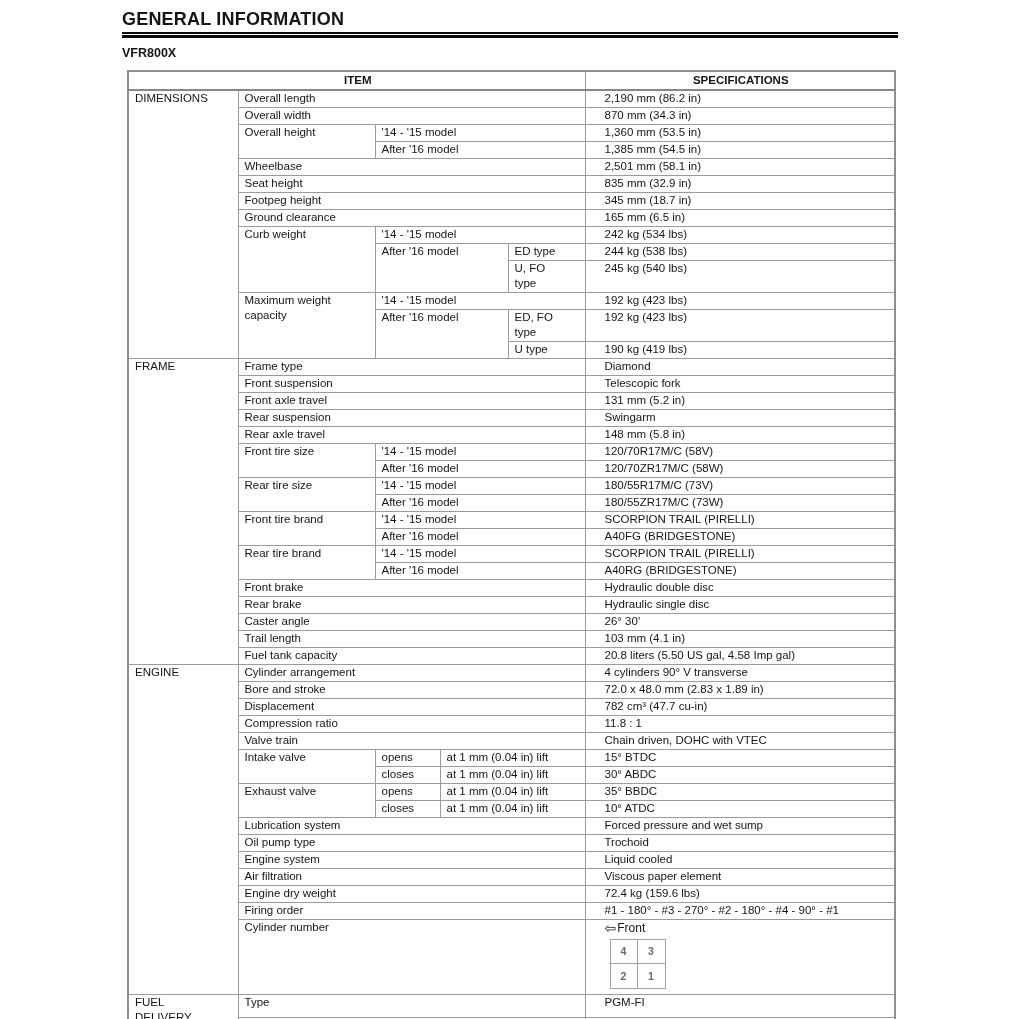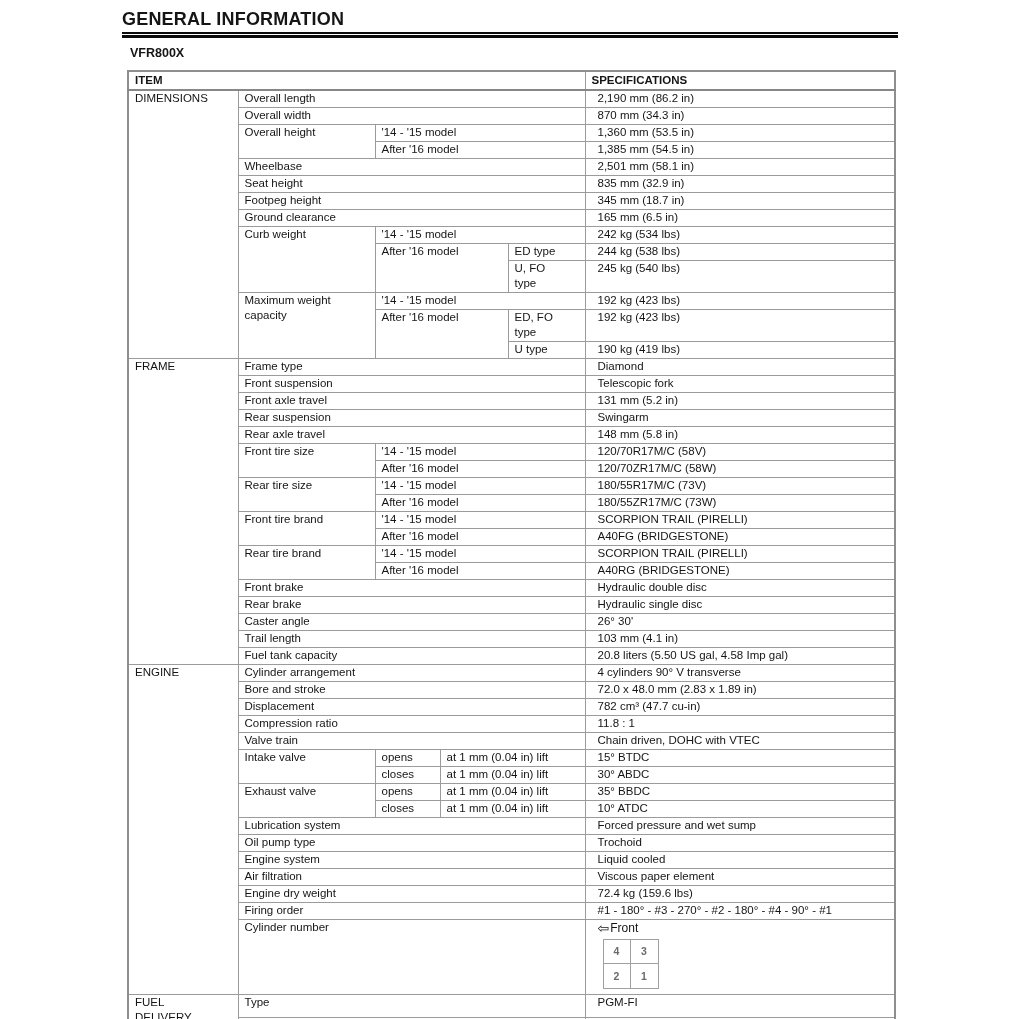--- a/index.html
+++ b/index.html
@@ -6,32 +6,32 @@
   .page{
     position:relative;width:1019px;height:1019px;background:#fff;
     font-family:"Liberation Sans",sans-serif;color:#151515;overflow:hidden;
   }
   .content{position:absolute;left:122px;top:8px;width:776px;}
   .doc-title{font-size:18px;font-weight:bold;letter-spacing:.2px;margin:0;line-height:22px;}
   .title-rule{margin-top:2px;}
   .title-rule .thin{height:1.5px;background:#0a0a0a;}
   .title-rule .gap{height:1.5px;}
   .title-rule .thick{height:3px;background:#0a0a0a;}
-  .model-label{font-size:12.5px;font-weight:bold;margin:8px 0 0 8px;line-height:14px;}
+  .model-label{font-size:12.5px;font-weight:bold;margin:8px 0 0 0;line-height:14px;}
   table.spec-table{
     border-collapse:collapse;table-layout:fixed;width:767px;
     margin:10px 0 0 5px;border:2px solid #8e8e8e;
   }
   .spec-table th,.spec-table td{
     border:1px solid #9b9b9b;font-size:11.5px;line-height:15px;
     padding:0 4px 1px 6px;vertical-align:top;white-space:pre-line;
     overflow:hidden;height:15px;text-align:left;font-weight:normal;
   }
-  .spec-table th{font-weight:bold;border-bottom:2px solid #878787;padding-top:1px;}
-  .spec-table td.spec-cell{padding-left:12px;margin-top:36px;}
+  .spec-table th{font-weight:bold;text-align:center;border-bottom:2px solid #878787;padding-top:1px;}
+  .spec-table td.spec-cell{padding-left:19px;margin-top:36px;}
   
   .front-row{display:flex;align-items:center;font-size:12px;margin:1px 0 2px 0;line-height:14px;}
   .front-arrow{font-size:14px;line-height:12px;margin-right:1px;}
   .cyl-grid{
     display:inline-grid;grid-template-columns:27px 27px;grid-auto-rows:24px;
     border:1px solid #a0a0a0;margin:2px 0 4px 5px;background:#fff;
   }
   .cyl-cell{
     display:flex;align-items:center;justify-content:center;
     font-size:10.5px;font-weight:bold;color:#6a6a6a;

